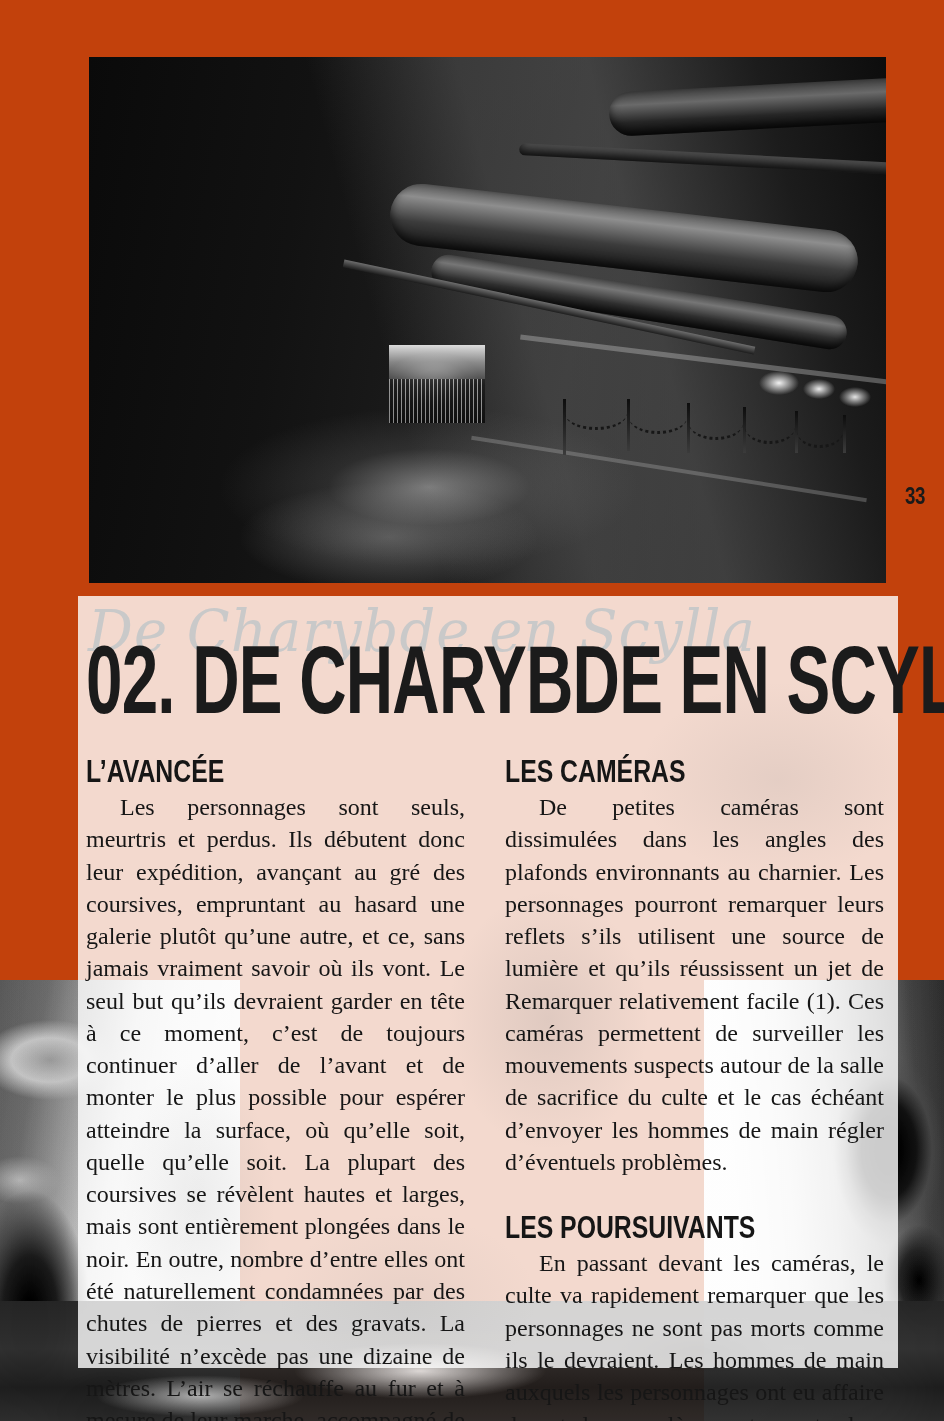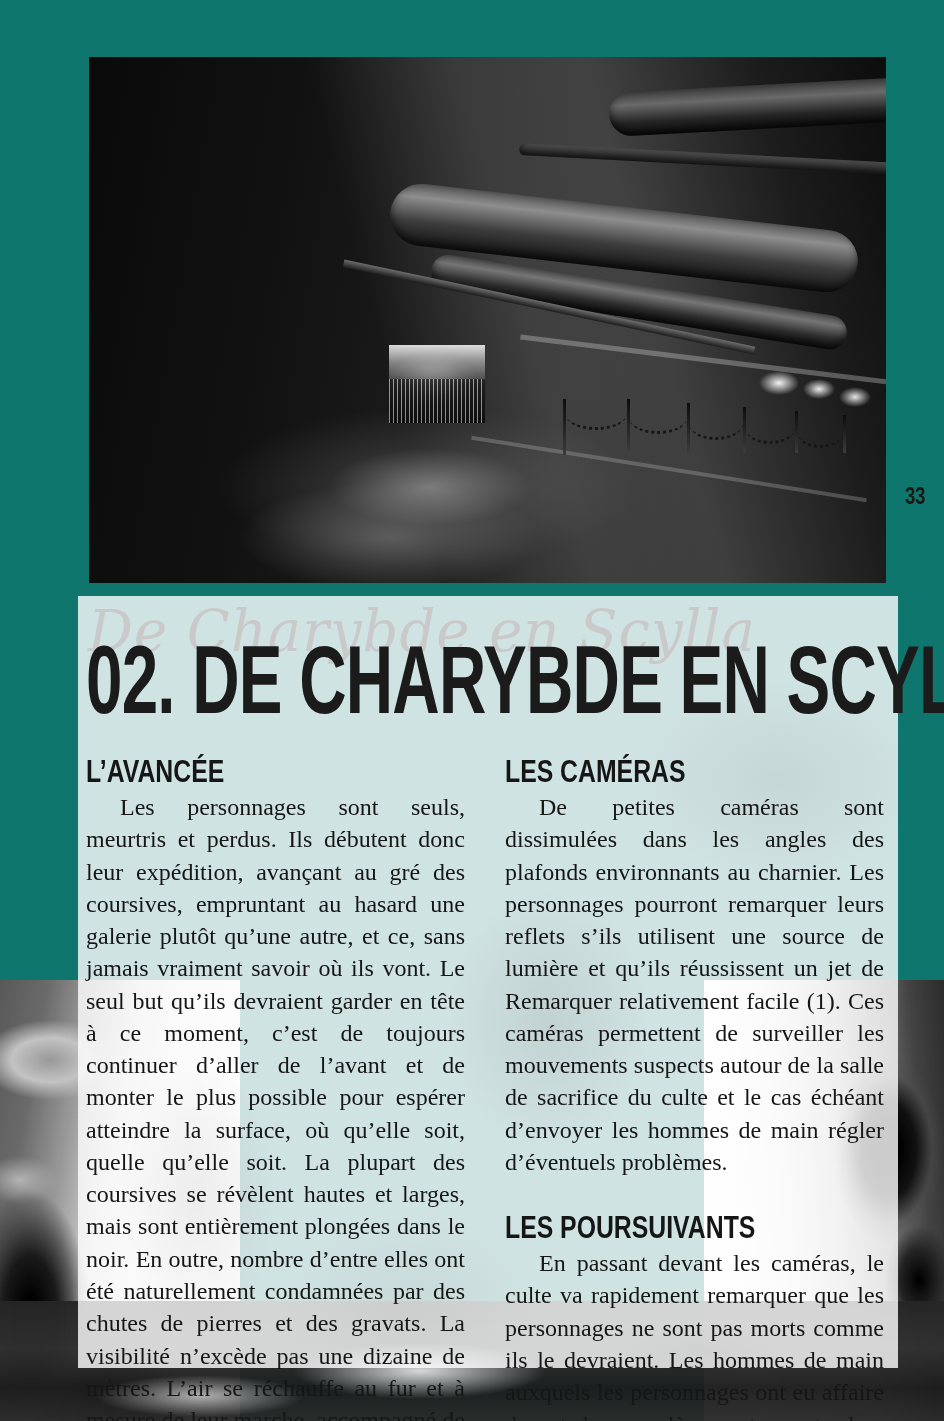--- a/index.html
+++ b/index.html
@@ -5,21 +5,21 @@
   html, body {
     margin: 0;
     padding: 0;
     background: #ffffff;
   }
   .page {
     position: relative;
     width: 944px;
     height: 1421px;
     overflow: hidden;
-    background: #0f766e;
+    background: #c2410c;
     font-family: "Liberation Serif", serif;
   }
 
   
   .grunge-layer {
     position: absolute;
     left: 0;
     top: 980px;
     width: 944px;
     height: 441px;

